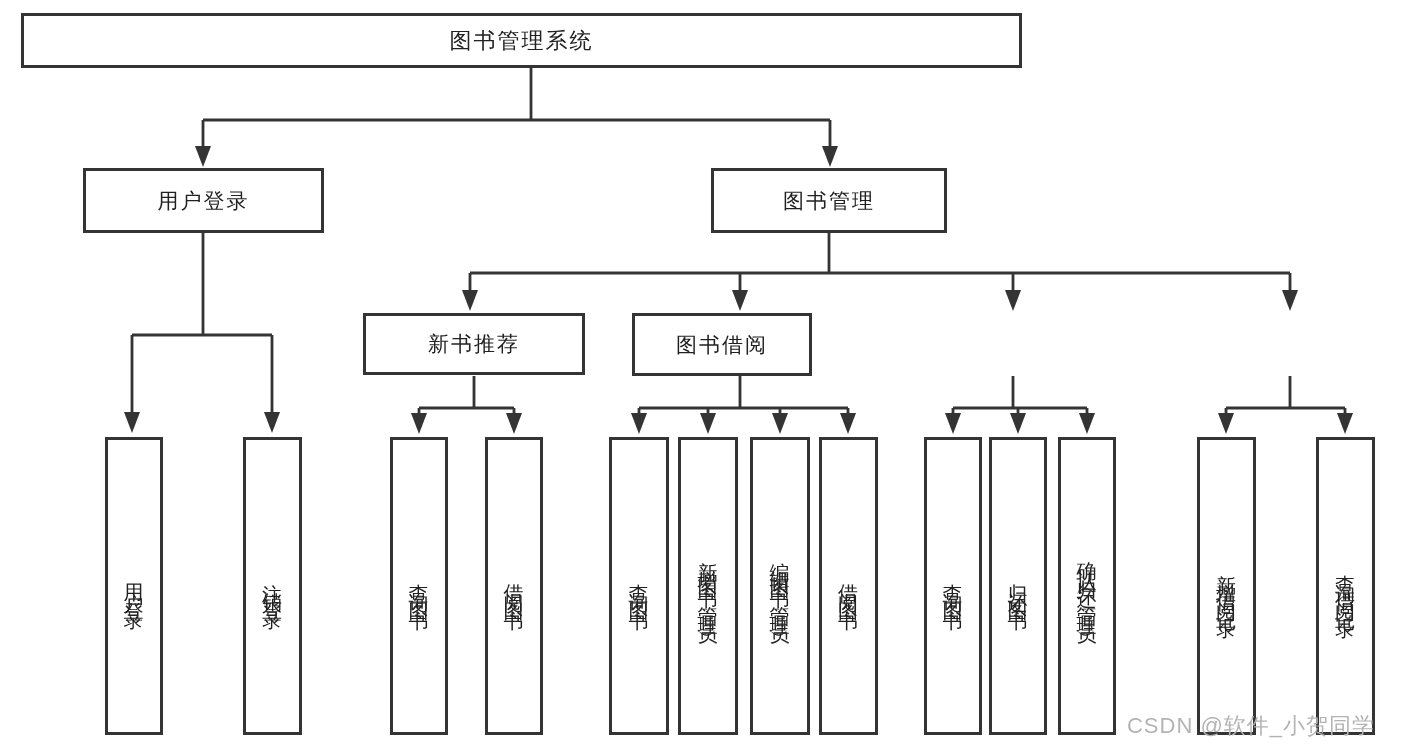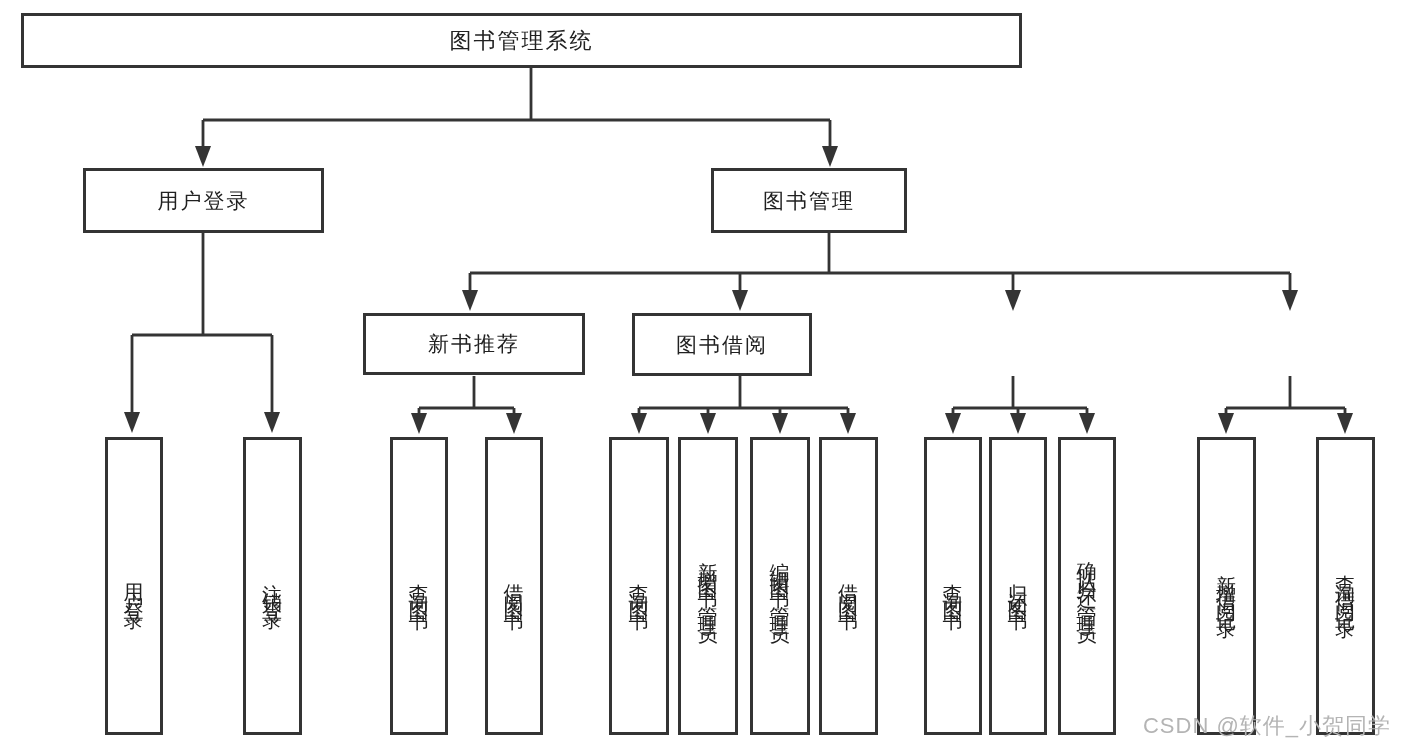--- a/index.html
+++ b/index.html
@@ -35,21 +35,21 @@
   .vbox .vtext{
     writing-mode:vertical-rl;
     text-orientation:mixed;
     font-size:20px;
     letter-spacing:9px;
     line-height:1;
     white-space:nowrap;
   }
   .watermark{
     position:absolute;
-    right:14px;
+    right:30px;
     bottom:6px;
     font-size:22px;
     letter-spacing:1px;
     color:#b4b4b4;
     z-index:2;
     white-space:nowrap;
   }
 </style>
 </head>
 <body>
@@ -92,21 +92,21 @@
       <polygon points="1010,413 1026,413 1018,434"></polygon>
       <polygon points="1079,413 1095,413 1087,434"></polygon>
       <polygon points="1218,413 1234,413 1226,434"></polygon>
       <polygon points="1337,413 1353,413 1345,434"></polygon>
     </g>
   </svg>
 
   <div class="box hbox root" style="left:21px;top:13px;width:1001px;height:55px">图书管理系统</div>
 
   <div class="box hbox" style="left:83px;top:168px;width:241px;height:65px">用户登录</div>
-  <div class="box hbox" style="left:711px;top:168px;width:196px;height:65px">图书管理</div>
+  <div class="box hbox" style="left:711px;top:168px;width:236px;height:65px">图书管理</div>
 
   <div class="box hbox" style="left:363px;top:313px;width:222px;height:62px">新书推荐</div>
   <div class="box hbox" style="left:632px;top:313px;width:180px;height:63px">图书借阅</div>
 
   <div class="box vbox" style="left:105px;top:437px;width:58px;height:298px">
     <span class="vtext">用户登录</span>
   </div>
   <div class="box vbox" style="left:243px;top:437px;width:59px;height:298px">
     <span class="vtext">注销登录</span>
   </div>

